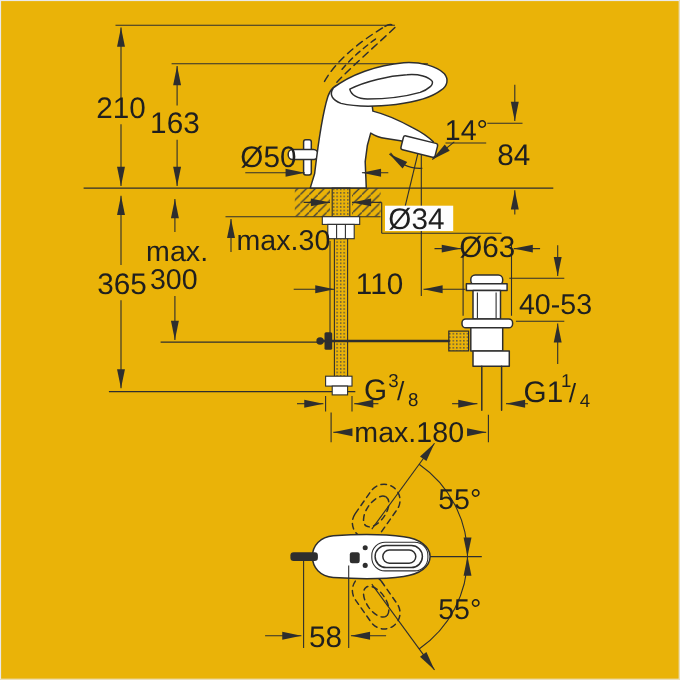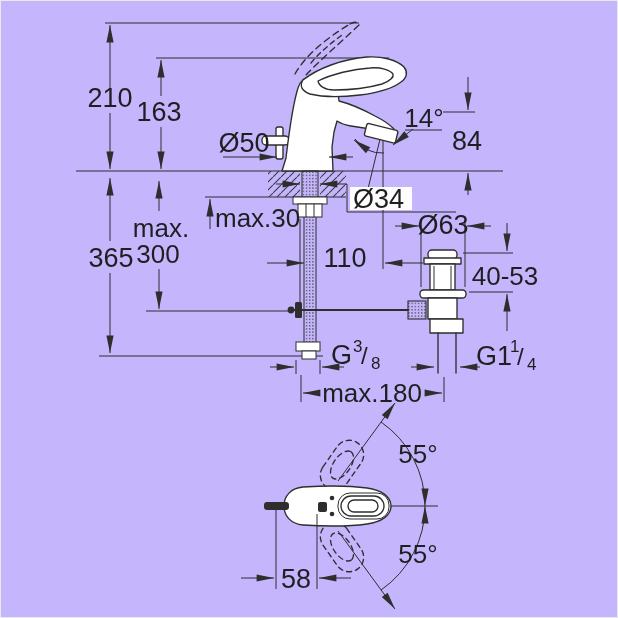--- a/index.html
+++ b/index.html
@@ -1,18 +1,18 @@
 <!DOCTYPE html>
 <html><head>
 <meta charset="utf-8">
 <style>
   html,body{margin:0;padding:0;background:#ffffff;}
   .stage{
     position:relative;width:618px;height:618px;box-sizing:border-box;
-    background:#c4b5fd;border:1px solid #eaeaea;overflow:hidden;
+    background:#eab308;border:1px solid #eaeaea;overflow:hidden;
     font-family:"Liberation Sans",sans-serif;
   }
   svg{display:block;}
   .ln{stroke:#2e2e2e;stroke-width:1;fill:none;}
   .draw{stroke:#2e2e2e;stroke-width:1.35;fill:none;stroke-linejoin:round;stroke-linecap:round;}
   .fillw{fill:#ffffff;}
   .dash{stroke-dasharray:6.5,4.5;}
   .dash2{stroke-dasharray:5,4;}
   .dark{fill:#2e2e2e;stroke:none;}
   text{fill:#1f1f1f;font-family:"Liberation Sans",sans-serif;}

